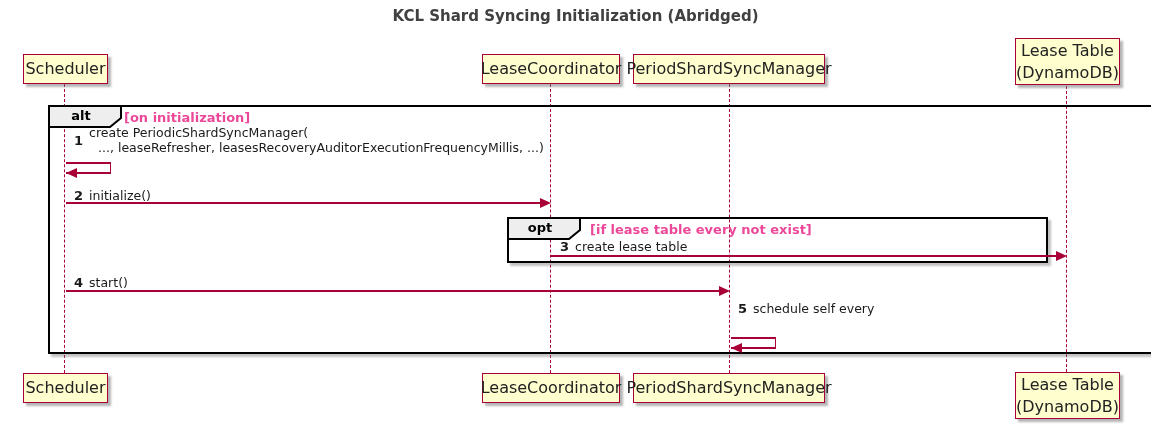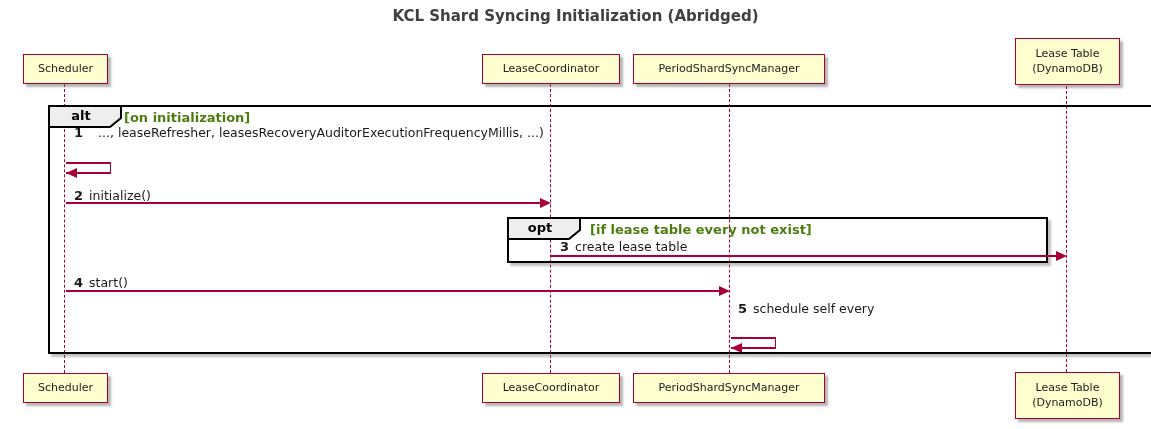--- a/index.html
+++ b/index.html
@@ -10,39 +10,39 @@
   }
   .title{
     position:absolute; left:0; top:7px; width:100%;
     text-align:center; font-size:15px; font-weight:bold; color:#404040;
   }
   .participant{
     position:absolute; box-sizing:border-box;
     background:#FEFECE; border:1.8px solid #A80036;
     box-shadow:3px 3px 2px rgba(120,120,120,0.55);
     display:flex; flex-direction:column; align-items:center; justify-content:center;
-    font-size:11px; color:#222; line-height:1.35; text-align:center;
+    font-size:16px; color:#222; line-height:1.35; text-align:center;
     white-space:nowrap;
   }
   .lifeline{
     position:absolute; width:0; border-left:1.6px dashed #A80036;
   }
   .frame{
     position:absolute; box-sizing:border-box;
     border:2px solid #000; background:transparent;
     box-shadow:3px 3px 2px rgba(120,120,120,0.45);
     margin-left:34px;
   }
   .pentagon{ position:absolute; left:-2px; top:-2px; }
   .pentagon-label{
     position:absolute; left:0; top:1px; width:62px; text-align:center;
     font-size:13px; font-weight:bold; color:#000;
   }
   .guard{
-    position:absolute; top:3px; font-size:13px; font-weight:bold; color:#4d7c0f;
+    position:absolute; top:3px; font-size:13px; font-weight:bold; color:#ec4899;
     white-space:nowrap;
   }
   .msg{
     position:absolute; display:flex; align-items:center;
     font-size:12.5px; color:#1a1a1a; white-space:nowrap;
   }
   .msg .num{ font-weight:bold; margin-right:6px; font-size:13px; }
   .msg .lines{ display:flex; flex-direction:column; line-height:1.22; }
   .msg .l2{ padding-left:9px; }
   .aline{ position:absolute; height:1.6px; background:#A80036; }
@@ -94,20 +94,21 @@
     <svg class="pentagon" width="75" height="24" viewBox="0 0 75 24">
       <path d="M1,1 H73 V13 L62,22 H1 Z" fill="#EEEEEE" stroke="#000000" stroke-width="2"></path>
     </svg>
     <span class="pentagon-label">opt</span>
     <span class="guard" style="left:81px;">[if lease table every not exist]</span>
   </div>
 
   <div class="msg" style="left:74px; top:125px;">
     <span class="num">1</span>
     <span class="lines">
+      <span>create PeriodicShardSyncManager(</span>
       <span class="l2">..., leaseRefresher, leasesRecoveryAuditorExecutionFrequencyMillis, ...)</span>
     </span>
   </div>
   <div class="aline" style="left:66px; top:162px; width:45px;"></div>
   <div class="avert" style="left:109.5px; top:162px; height:11px;"></div>
   <div class="aline" style="left:66px; top:172px; width:45px;"></div>
   <div class="ahead-left" style="left:66px; top:168px;"></div>
 
   <div class="msg" style="left:74px; top:188px;">
     <span class="num">2</span>

